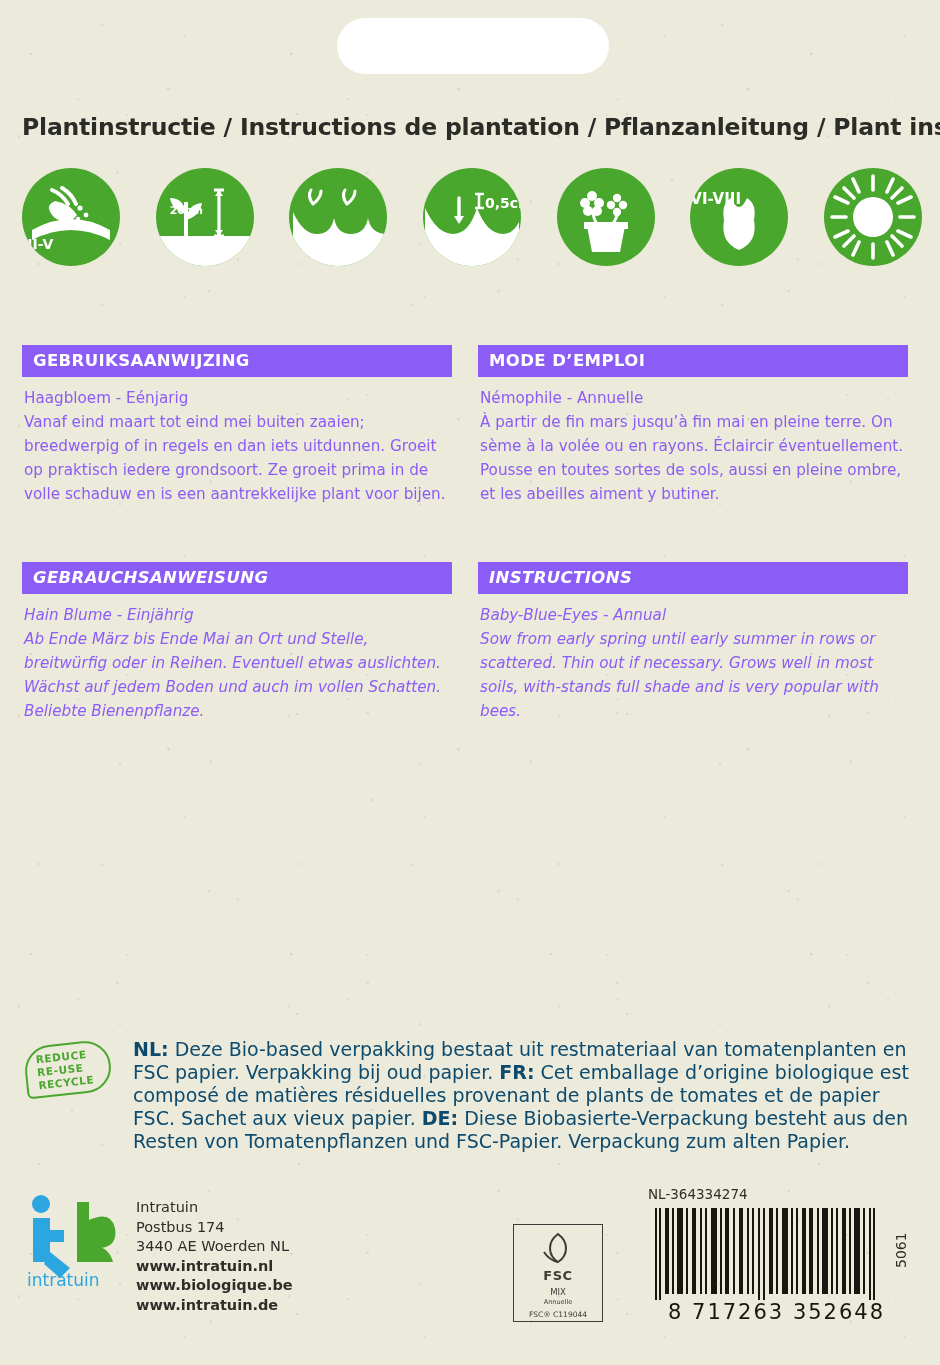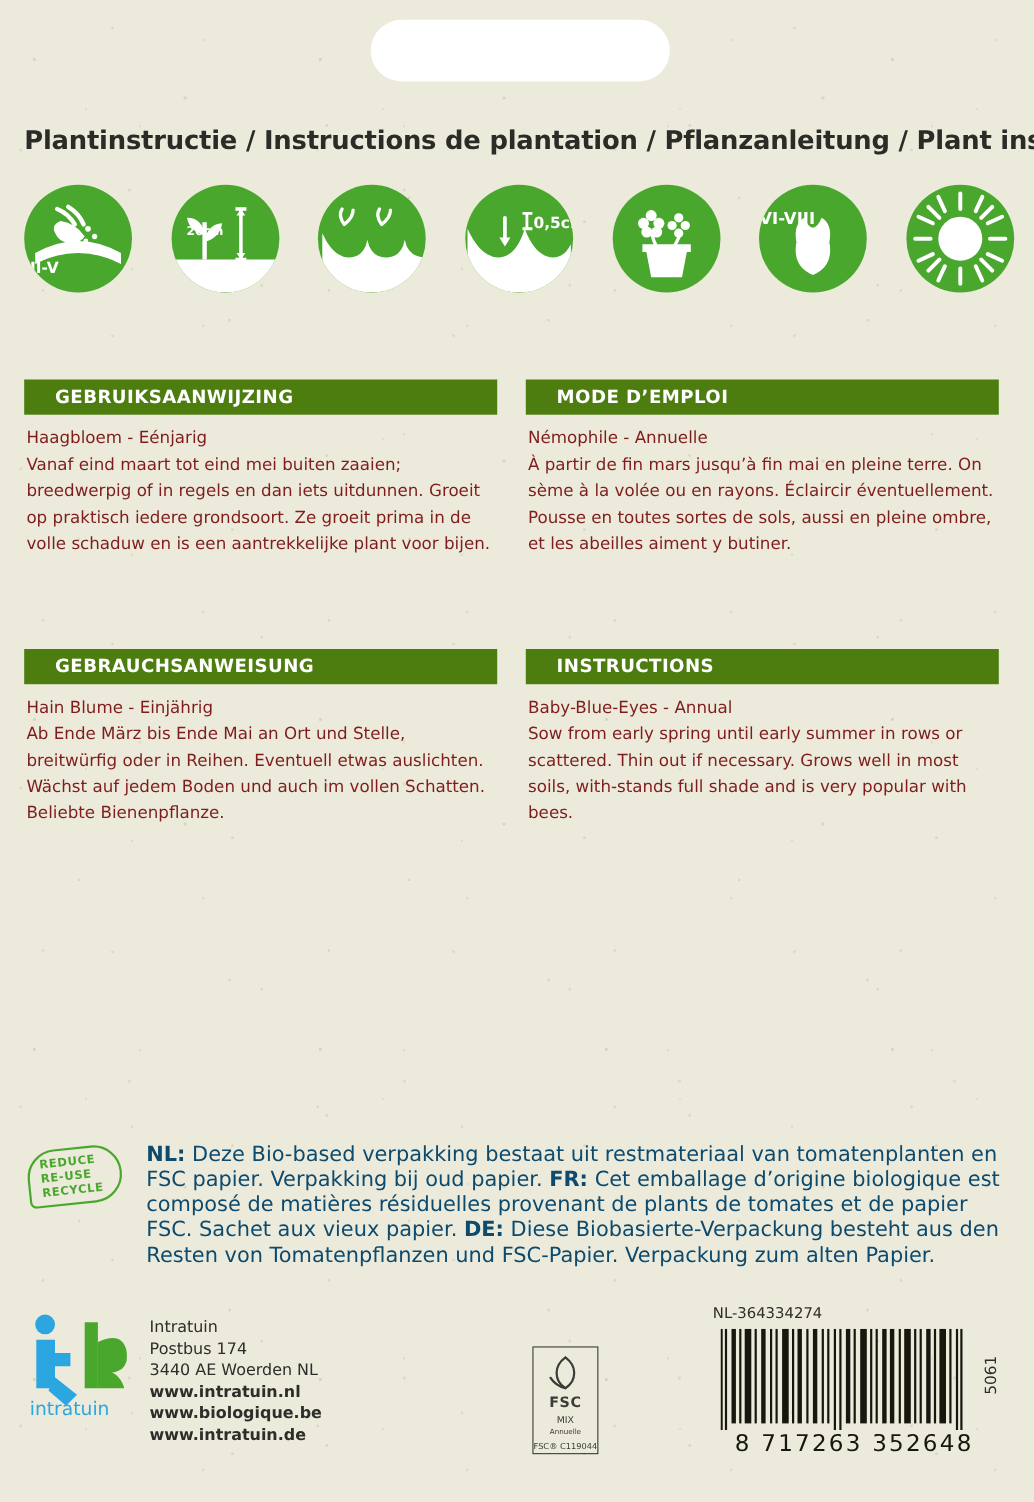--- a/index.html
+++ b/index.html
@@ -92,38 +92,38 @@
     color: #fff;
     font-weight: bold;
     font-family: "DejaVu Sans", sans-serif;
   }
 
   
   .block { position: absolute; width: 430px; }
   .block.left  { left: 22px; }
   .block.right { left: 478px; }
   .block.row1  { top: 345px; }
-  .block.row2  { top: 590px; }
+  .block.row2  { top: 562px; font-style: italic; }
 
   .block-head {
-    background: #4d7c0f;
+    background: #8b5cf6;
     color: #ffffff;
     font-size: 16.5px;
     font-weight: bold;
     letter-spacing: .4px;
-    padding: 5px 0 6px 28px;
+    padding: 5px 0 6px 11px;
     height: 21px;
     line-height: 21px;
     box-sizing: content-box;
   }
   .block-body {
     margin-top: 9px;
     font-size: 15.2px;
     line-height: 24px;
-    color: #7f1d1d;
+    color: #8b5cf6;
     padding-left: 2px;
   }
   .block-body .sub { display: block; }
 
   
   .recycle-badge {
     position: absolute;
     left: 25px;
     top: 1043px;
     width: 86px;
@@ -167,23 +167,23 @@
     left: 136px;
     top: 1198px;
     font-size: 14.5px;
     line-height: 19.5px;
     color: #2d2d2a;
   }
   .brand-address .bold { font-weight: bold; }
 
   .fsc-box {
     position: absolute;
-    left: 484px;
+    left: 513px;
     top: 1224px;
-    width: 60px;
+    width: 90px;
     height: 98px;
     border: 1px solid #3b3b38;
     color: #3b3b38;
     text-align: center;
     font-size: 8px;
     box-sizing: border-box;
   }
   .fsc-box .fsc-label { font-size: 13px; font-weight: bold; letter-spacing: .5px; margin-top: 1px;}
   .fsc-box .fsc-mix { font-size: 8.5px; margin-top: 4px; }
   .fsc-box .fsc-pack { font-size: 6.5px; margin-top: 1px; }

